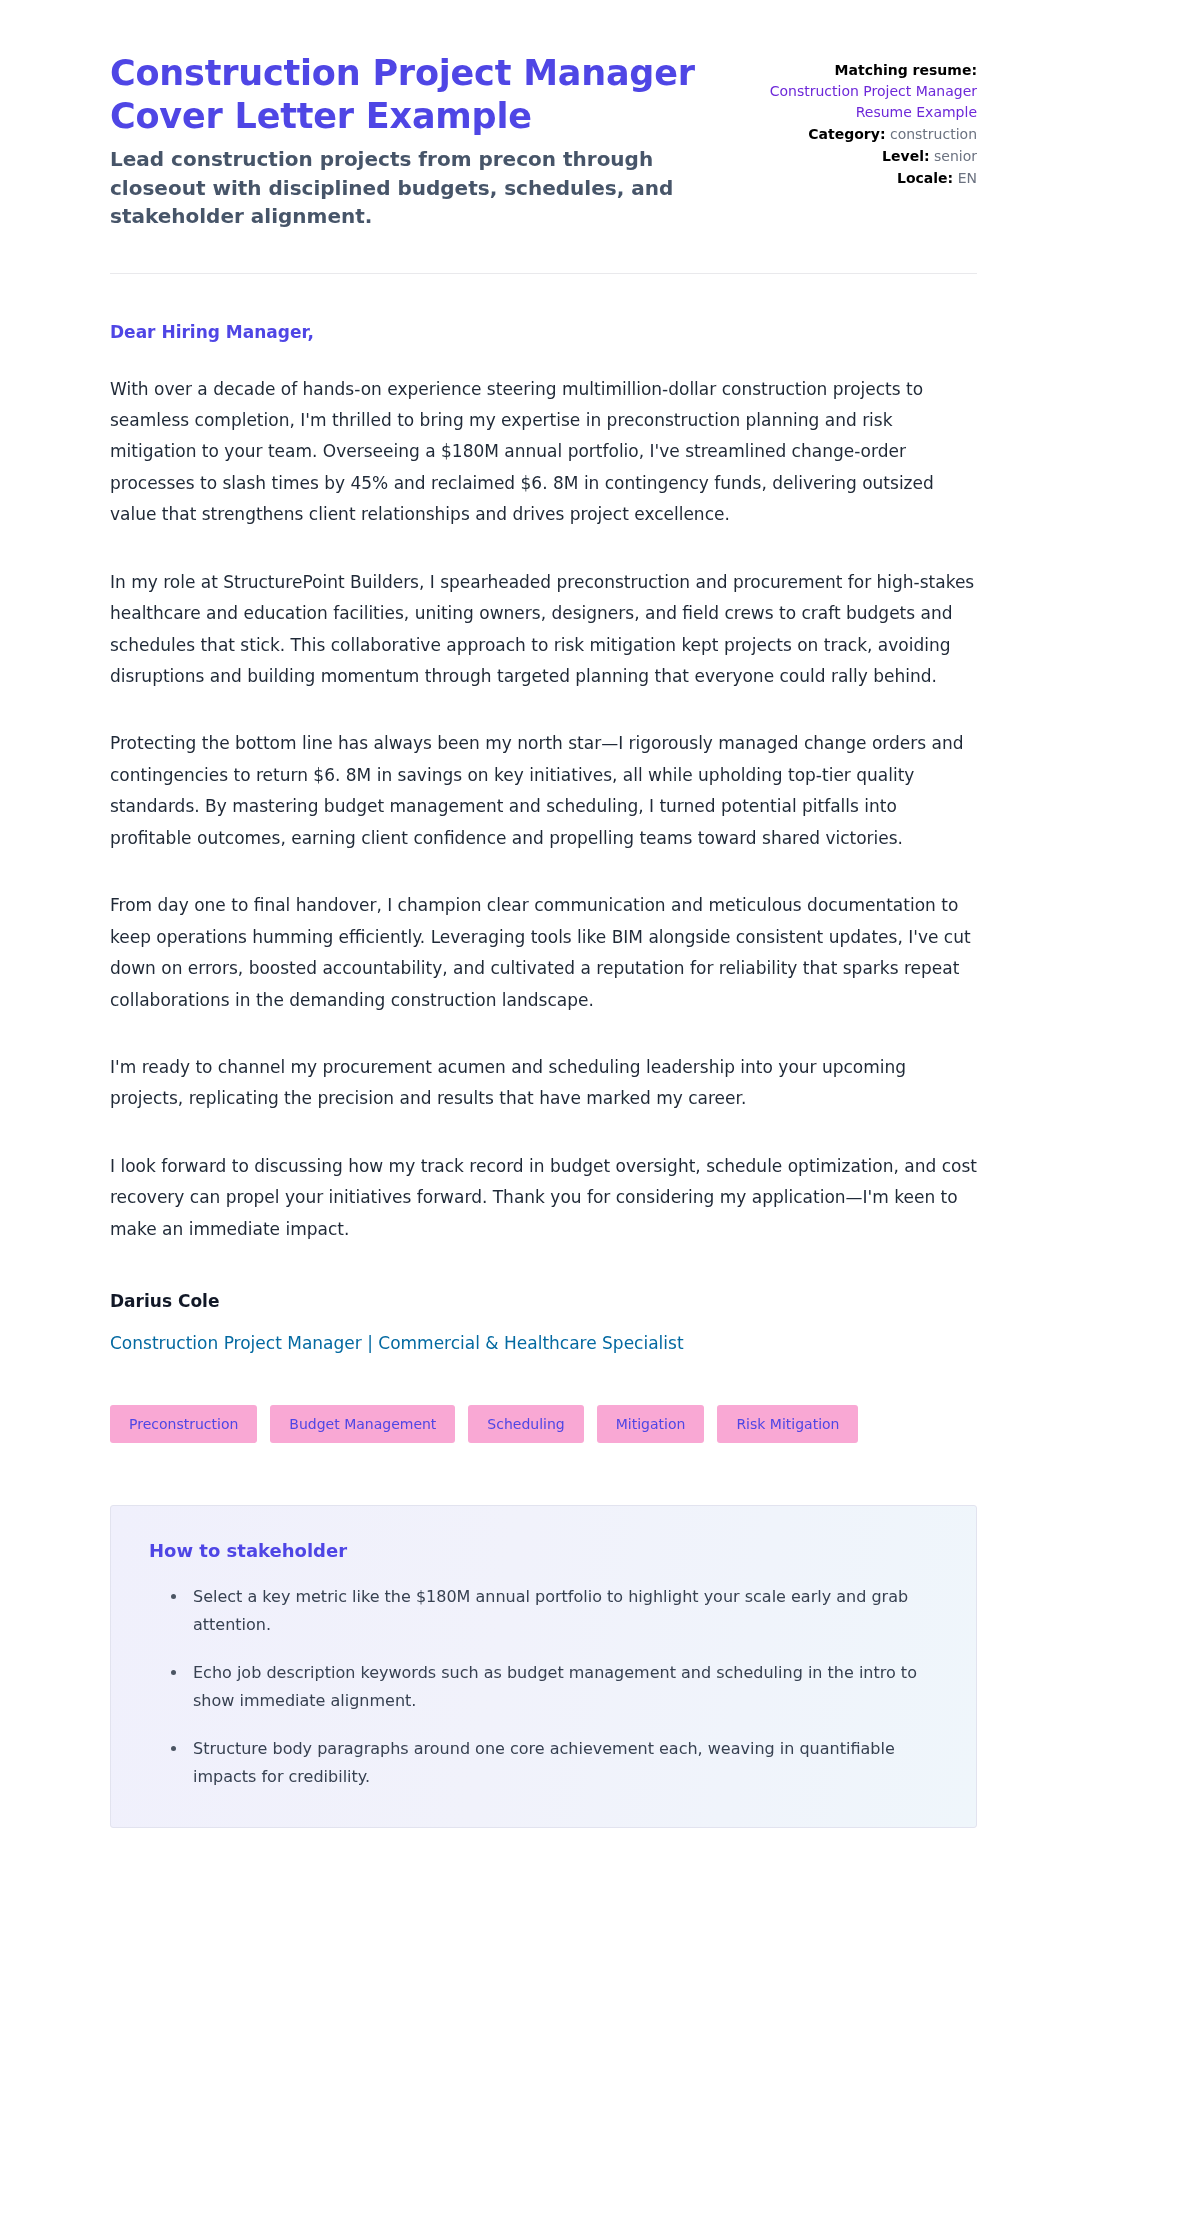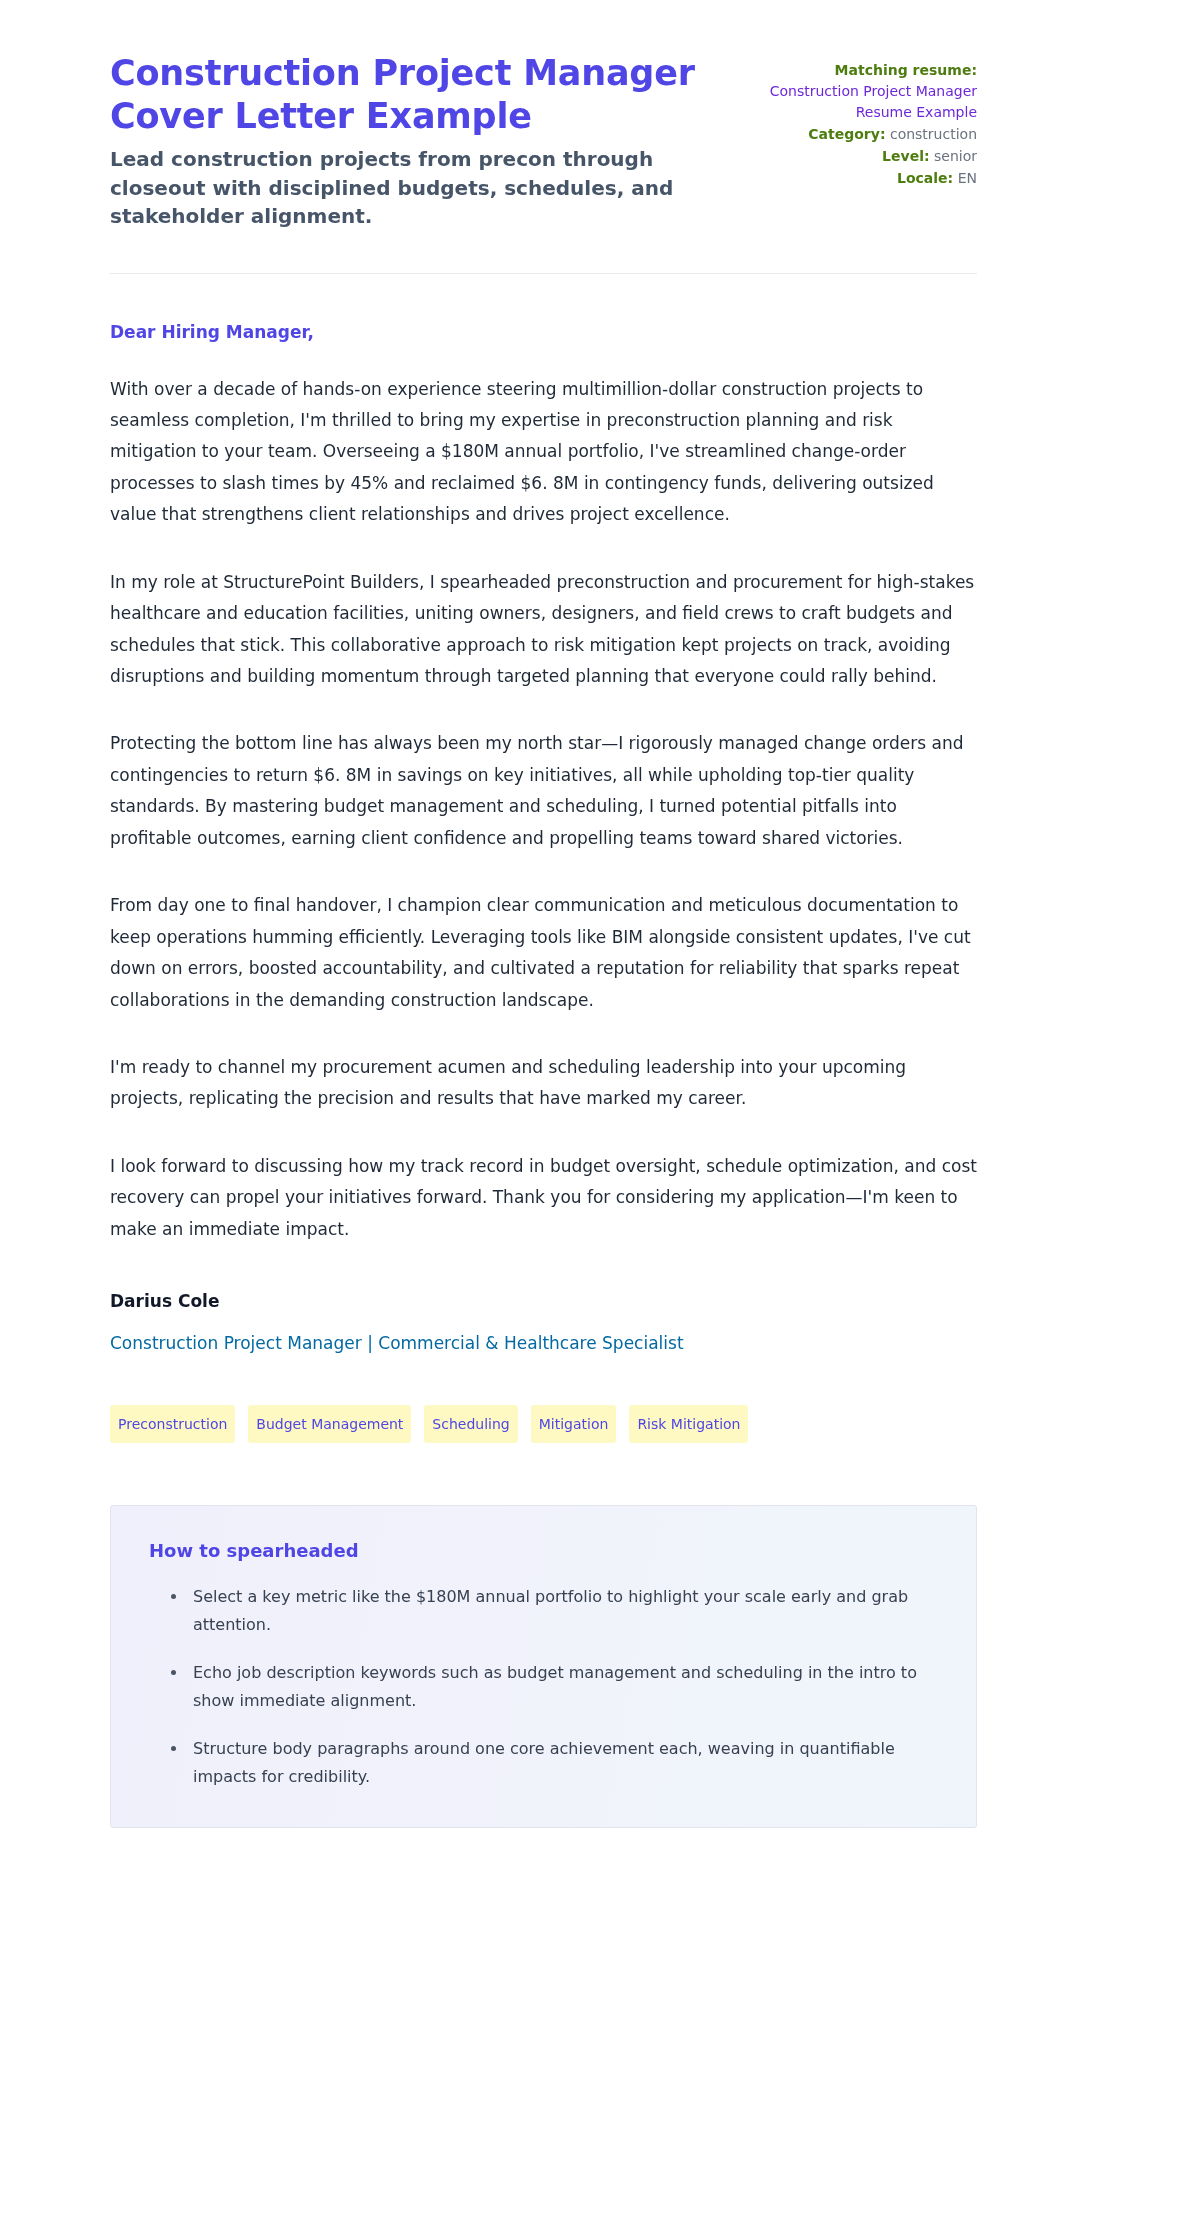--- a/index.html
+++ b/index.html
@@ -54,21 +54,21 @@
     text-align: right;
     font-size: 14px;
     line-height: 1.5;
     color: #4b5563;
     min-width: 215px;
     padding-top: 8px;
   }
   .meta-row { margin: 0 0 1px 0; }
   .meta-key {
     font-weight: 700;
-    color: #4d7c0f;
+    color: #000000;
   }
   .meta-val { color: #6b7280; text-align: center; }
   .meta-resume-name {
     color: #6d28d9;
     display: block;
     max-width: 215px;
     margin-left: auto;
   }
 
   .divider {
@@ -109,25 +109,25 @@
   }
 
   
   .tags {
     display: flex;
     flex-wrap: wrap;
     gap: 13px;
     margin-top: 52px;
   }
   .tag {
-    background: #fef9c3;
+    background: #f9a8d4;
     color: #4f46e5;
     font-size: 14px;
     line-height: 1;
-    padding: 12px 8px;
+    padding: 12px 19px;
     border-radius: 3px;
     white-space: nowrap;
   }
 
   
   .callout {
     margin-top: 62px;
     margin-bottom: 90px;
     border: 1px solid #e2e3ef;
     border-radius: 3px;
@@ -219,21 +219,21 @@
 
   <div class="tags" id="tag-list">
       <span class="tag">Preconstruction</span>
       <span class="tag">Budget Management</span>
       <span class="tag">Scheduling</span>
       <span class="tag">Mitigation</span>
       <span class="tag">Risk Mitigation</span>
     </div>
 
   <div class="callout">
-    <p class="callout-title">How to spearheaded</p>
+    <p class="callout-title">How to stakeholder</p>
     <ul id="callout-list">
         <li>Select a key metric like the $180M annual portfolio to highlight your scale early and grab attention.</li>
         <li>Echo job description keywords such as budget management and scheduling in the intro to show immediate alignment.</li>
         <li>Structure body paragraphs around one core achievement each, weaving in quantifiable impacts for credibility.</li>
       </ul>
   </div>
 
 </div>
 
 </body></html>

